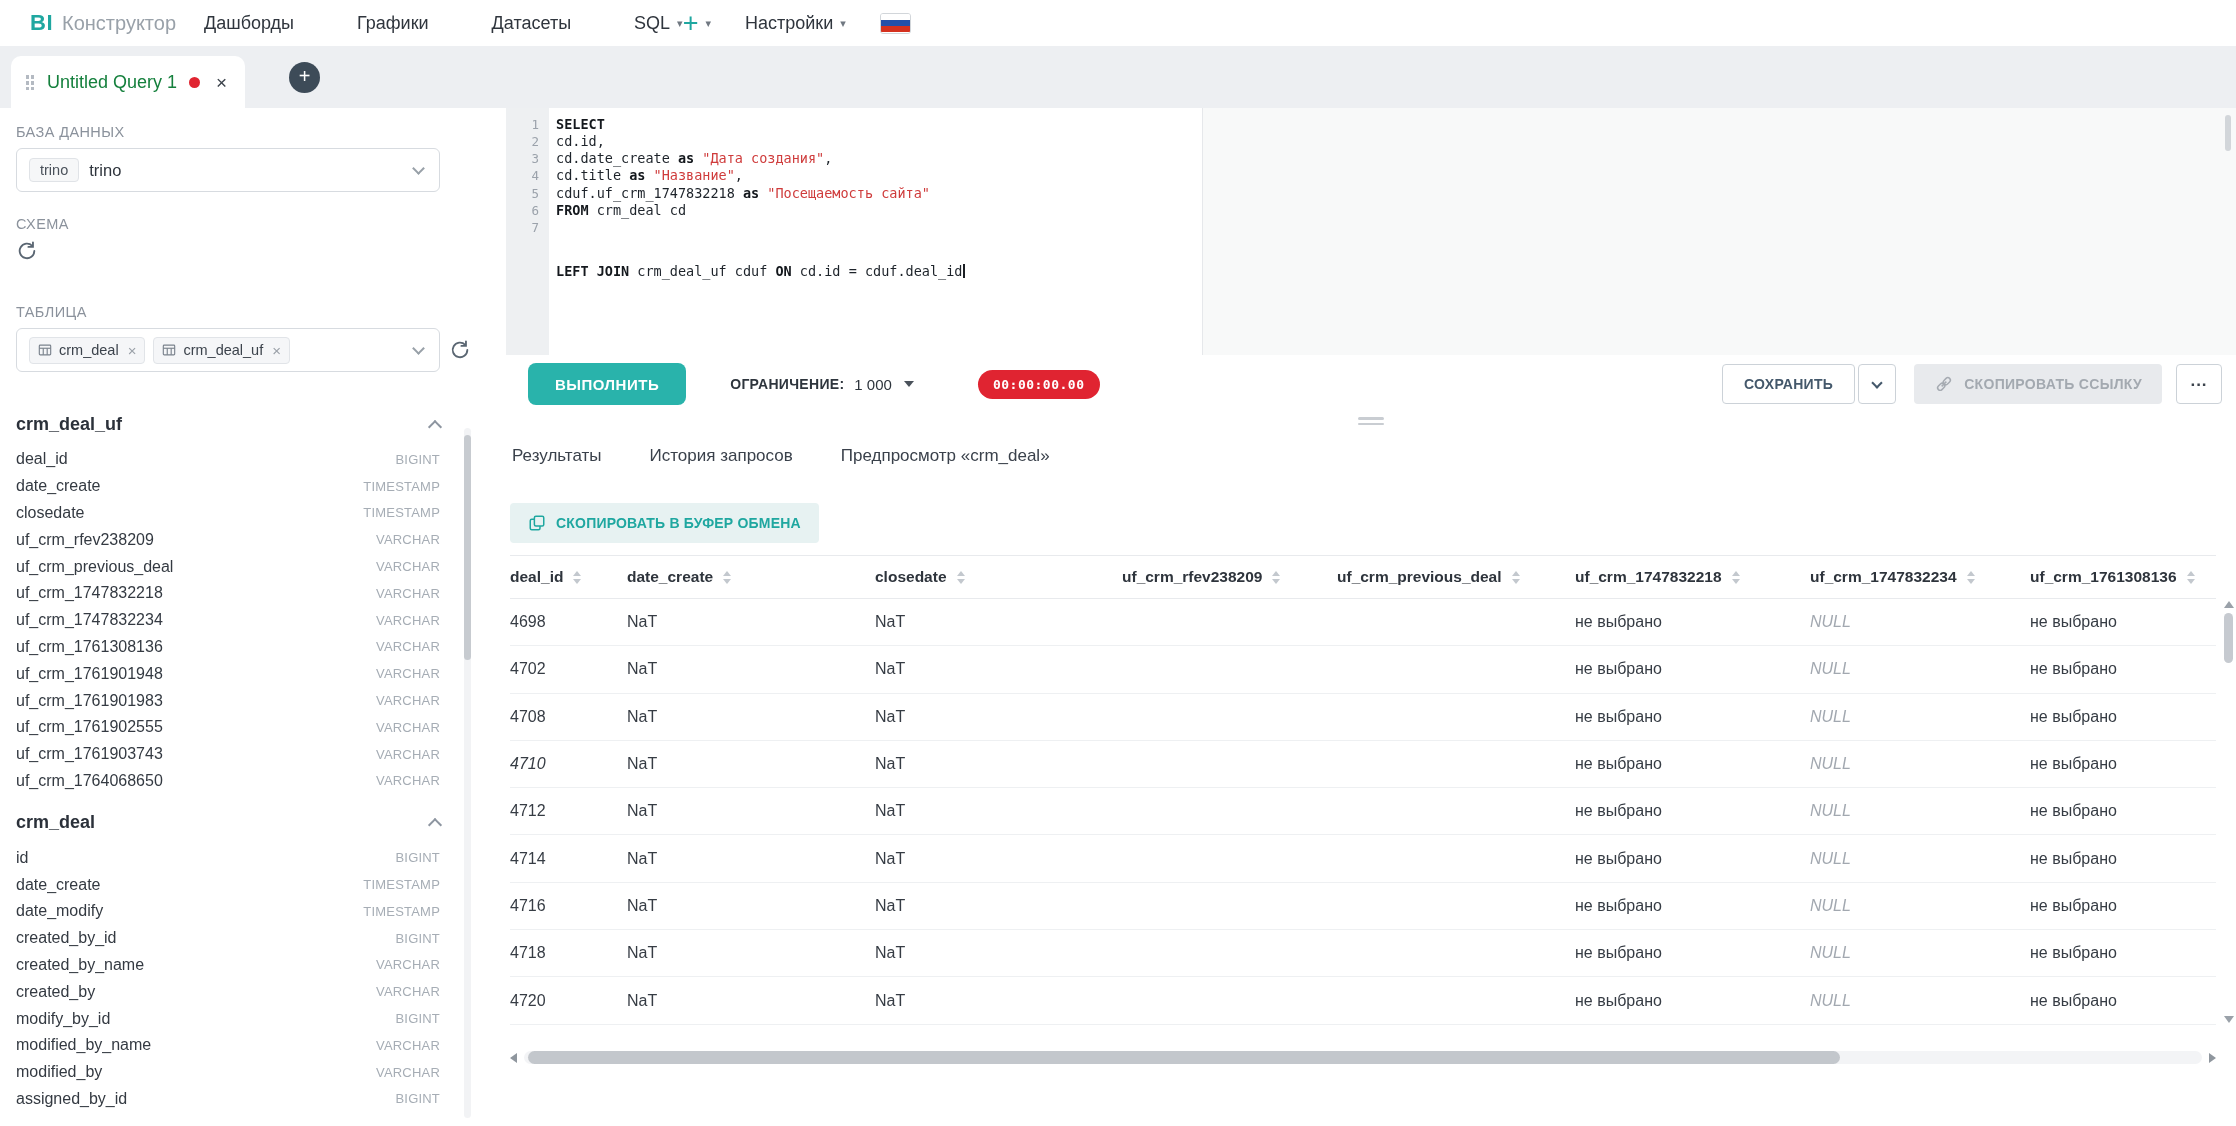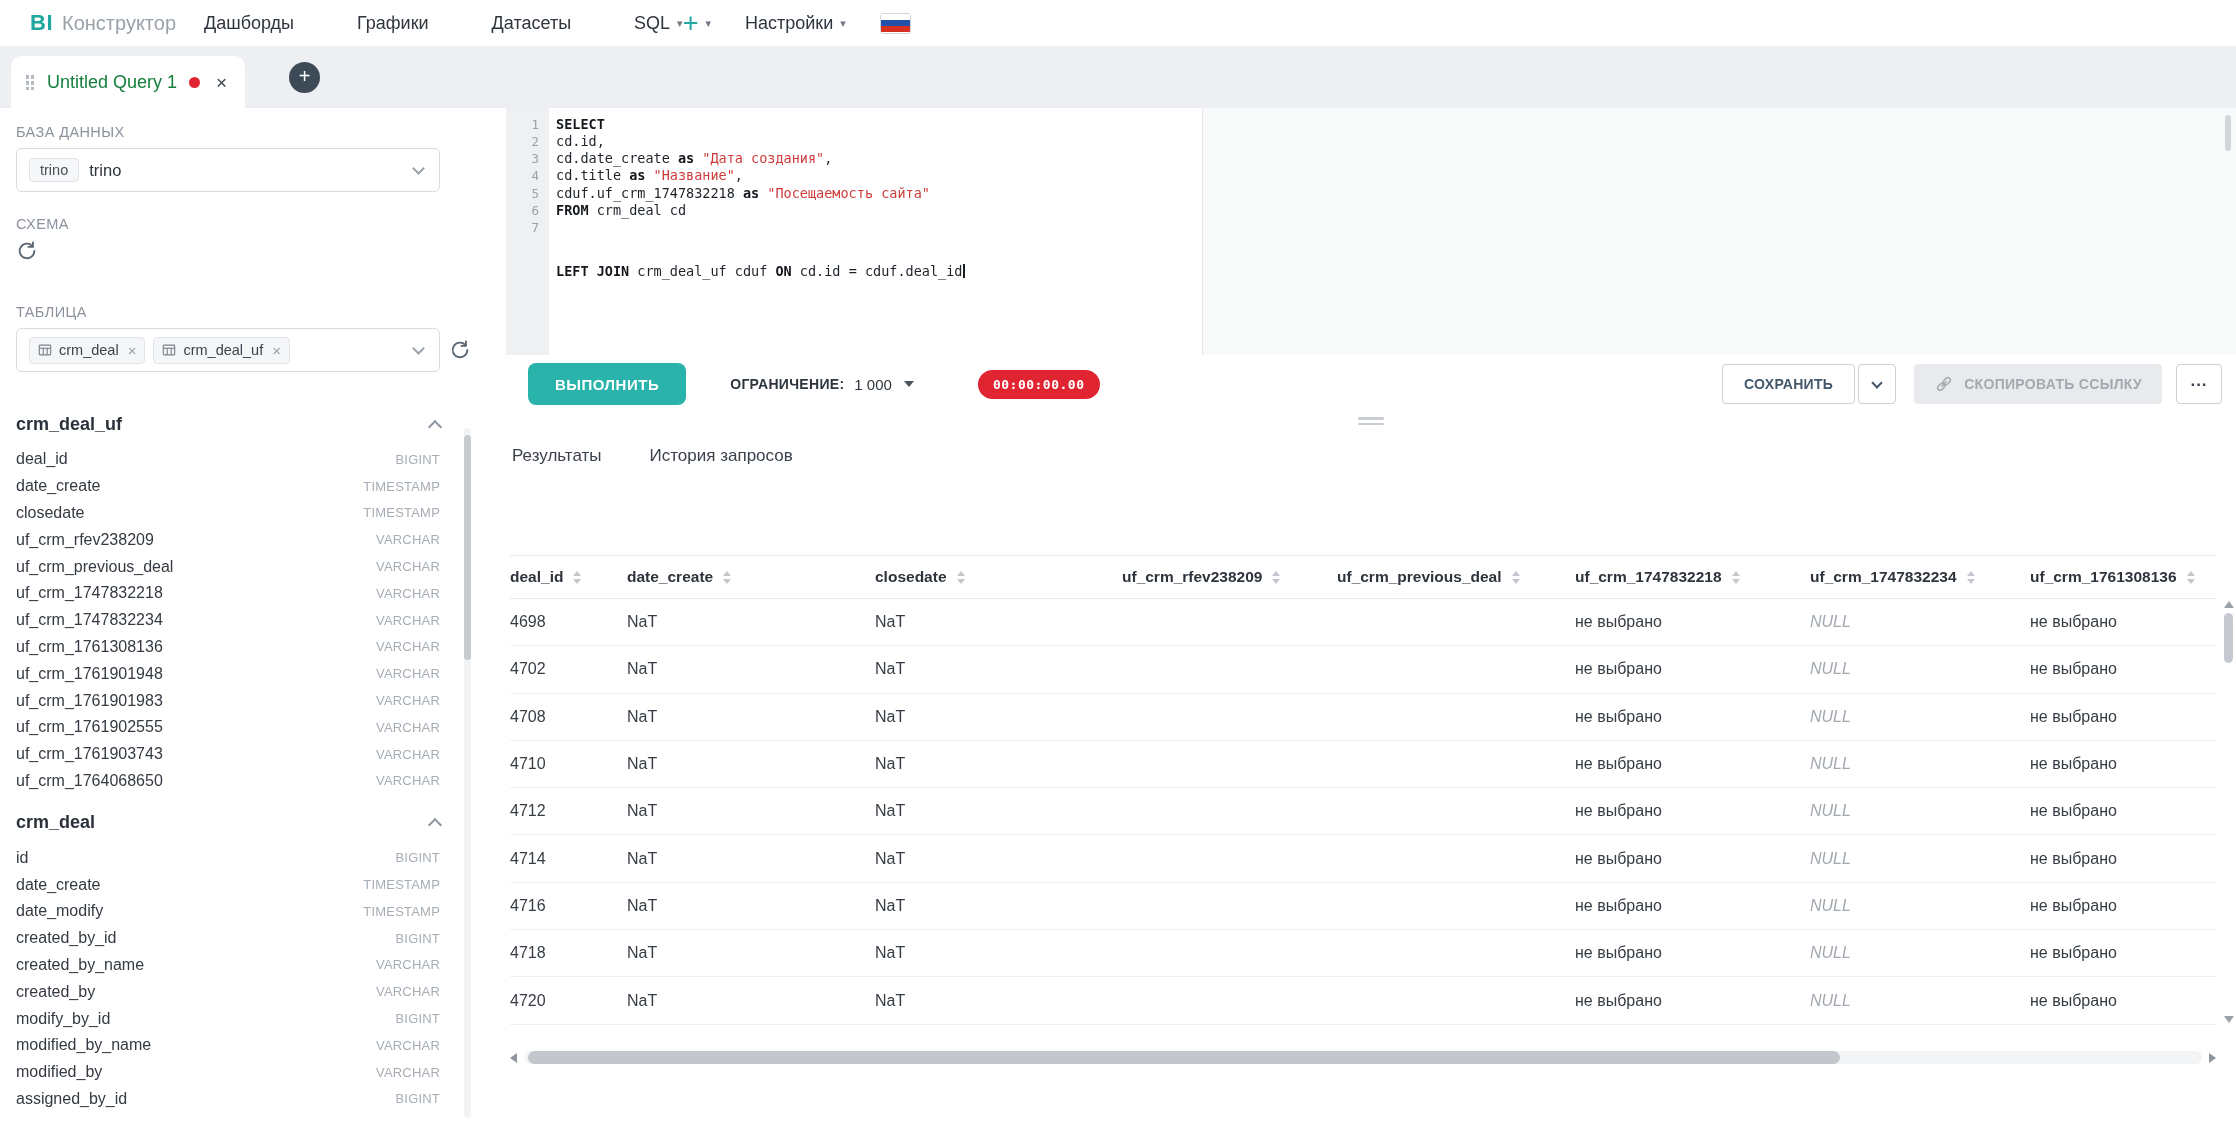--- a/index.html
+++ b/index.html
@@ -477,23 +477,33 @@
         </div>
 
       <div class="rtabs">
 
       <div class="rtab">
             <span>Результаты</span>
           </div>
           <div class="rtab">
             <span>История запросов</span>
           </div>
+          <div class="rtab">
+            <span>Предпросмотр «crm_deal»</span>
+          </div>
         </div>
 
       <div class="filterrow">
+        <button class="btn-copybuf">
+          <svg width="18" height="18" viewBox="0 0 24 24" fill="none" stroke="#1fa7a0" stroke-width="2">
+            <rect x="8.5" y="3" width="12.5" height="13" rx="2"></rect>
+            <path d="M16 16v3a2 2 0 0 1-2 2H5a2 2 0 0 1-2-2V9a2 2 0 0 1 2-2h3.5"></path>
+          </svg>
+          <span>СКОПИРОВАТЬ В БУФЕР ОБМЕНА</span>
+        </button>
       </div>
 
 
       <div class="tablewrap">
         <div class="thead">
             <div class="th" style="width: 117px;">
               <span class="lbl">deal_id</span>
               <span class="sort">
                 <i class="su"></i>
                 <i class="sd"></i>
@@ -574,21 +584,21 @@
               <div class="td" style="width: 117px;">4708</div>
               <div class="td" style="width: 248px;">NaT</div>
               <div class="td" style="width: 247px;">NaT</div>
               <div class="td" style="width: 215px;"></div>
               <div class="td" style="width: 238px;"></div>
               <div class="td" style="width: 235px;">не выбрано</div>
               <div class="td null" style="width: 220px;">NULL</div>
               <div class="td" style="width: 210px;">не выбрано</div>
             </div>
             <div class="tr">
-              <div class="td" style="width: 117px;">4710</div>
+              <div class="td" style="width: 117px; font-style: italic;">4710</div>
               <div class="td" style="width: 248px;">NaT</div>
               <div class="td" style="width: 247px;">NaT</div>
               <div class="td" style="width: 215px;"></div>
               <div class="td" style="width: 238px;"></div>
               <div class="td" style="width: 235px;">не выбрано</div>
               <div class="td null" style="width: 220px;">NULL</div>
               <div class="td" style="width: 210px;">не выбрано</div>
             </div>
             <div class="tr">
               <div class="td" style="width: 117px;">4712</div>

